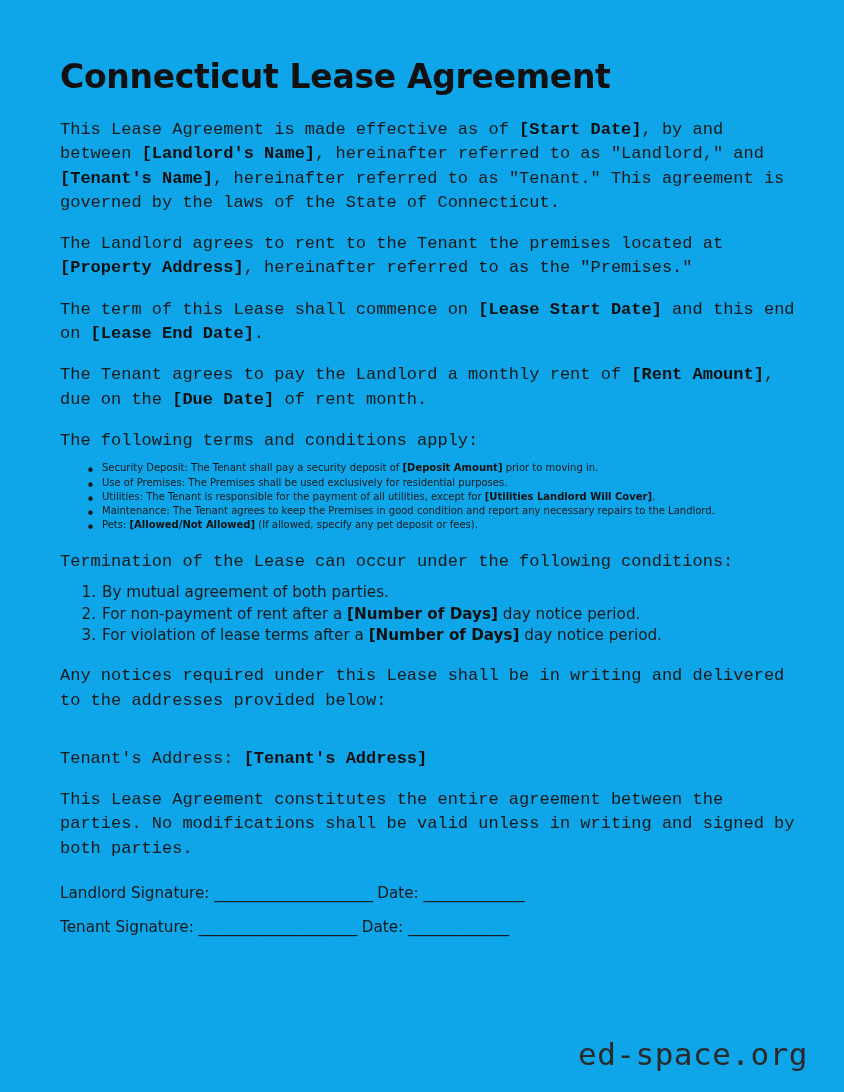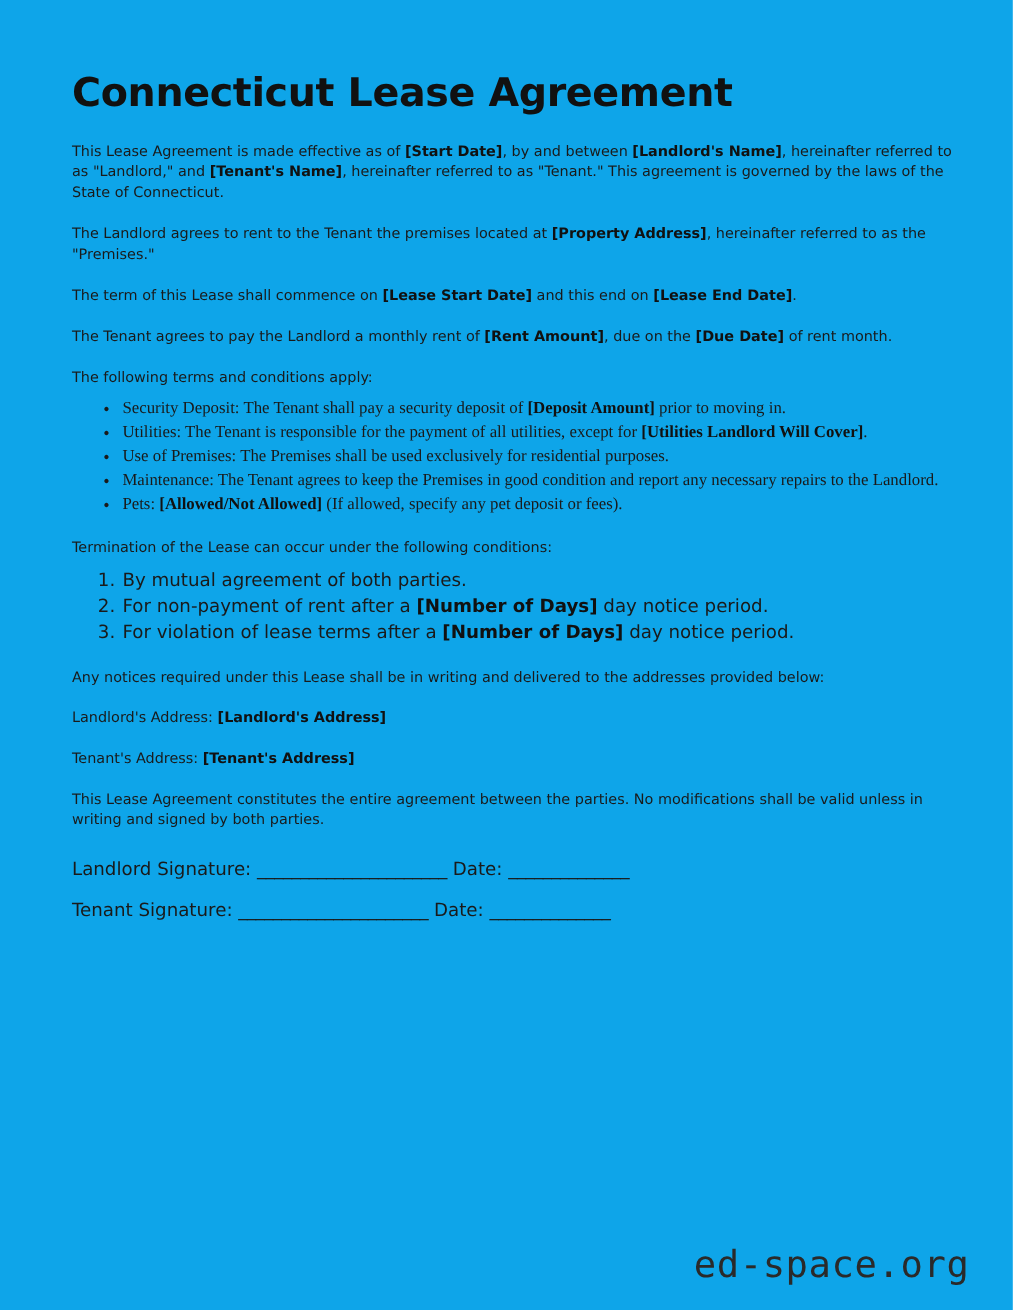--- a/index.html
+++ b/index.html
@@ -28,43 +28,43 @@
   }
   .doc-title {
     font-size: 33px;
     font-weight: bold;
     letter-spacing: -0.3px;
     line-height: 1.12;
     margin: 13px 0 0 0;
     color: #111111;
   }
   p.para {
-    font-size: 12px;
+    font-size: 17px;
     line-height: 1.43;
     margin: 0;
     color: #1a1a1a;
+    font-family: Liberation Mono, monospace;
   }
   .gap-lg { height: 22px; }
   .gap-md { height: 17px; }
   .gap-sm { height: 12px; }
   .gap-xs { height: 8px; }
   b, strong { font-weight: bold; color: #111111; }
 
   ul.bullets {
     list-style: none;
     margin: 0;
     padding: 0;
   }
   ul.bullets > li {
     position: relative;
     padding-left: 42px;
-    font-size: 14px;
+    font-size: 10px;
     line-height: 1.43;
     margin: 0 0 0 0;
-    font-family: Liberation Serif, serif;
   }
   ul.bullets > li::before {
     content: "\2022";
     position: absolute;
     left: 26px;
     top: 0;
     font-size: 15.2px;
     line-height: 1.43;
     color: #1a1a1a;
   }
@@ -140,22 +140,22 @@
   <p class="para"><span>The Tenant agrees to pay the Landlord a monthly rent of </span><b>[Rent Amount]</b><span>, due on the </span><b>[Due Date]</b><span> of rent month.</span></p>
 
   <div class="gap-md"></div>
 
   <p class="para">The following terms and conditions apply:</p>
 
   <div class="gap-xs"></div>
 
   <ul class="bullets">
     <li><span>Security Deposit: The Tenant shall pay a security deposit of </span><b>[Deposit Amount]</b><span> prior to moving in.</span></li>
+    <li><span>Use of Premises: The Premises shall be used exclusively for residential purposes.</span><b></b><span></span></li>
     <li><span>Utilities: The Tenant is responsible for the payment of all utilities, except for </span><b>[Utilities Landlord Will Cover]</b><span>.</span></li>
-    <li><span>Use of Premises: The Premises shall be used exclusively for residential purposes.</span><b></b><span></span></li>
     <li><span>Maintenance: The Tenant agrees to keep the Premises in good condition and report any necessary repairs to the Landlord.</span><b></b><span></span></li>
     <li><span>Pets: </span><b>[Allowed/Not Allowed]</b><span> (If allowed, specify any pet deposit or fees).</span></li>
   </ul>
 
   <div class="gap-md"></div>
 
   <p class="para">Termination of the Lease can occur under the following conditions:</p>
 
   <div class="gap-xs"></div>
 
@@ -164,21 +164,20 @@
     <li><span>For non-payment of rent after a </span><b>[Number of Days]</b><span> day notice period.</span></li>
     <li><span>For violation of lease terms after a </span><b>[Number of Days]</b><span> day notice period.</span></li>
   </ol>
 
   <div class="gap-md"></div>
 
   <p class="para">Any notices required under this Lease shall be in writing and delivered to the addresses provided below:</p>
 
   <div class="gap-md"></div>
 
-  <p class="para"><span>Landlord's Address: </span><b>[Landlord's Address]</b></p>
 
   <div class="gap-md"></div>
 
   <p class="para"><span>Tenant's Address: </span><b>[Tenant's Address]</b></p>
 
   <div class="gap-md"></div>
 
   <p class="para">This Lease Agreement constitutes the entire agreement between the parties. No modifications shall be valid unless in writing and signed by both parties.</p>
 
   <div class="gap-lg"></div>

